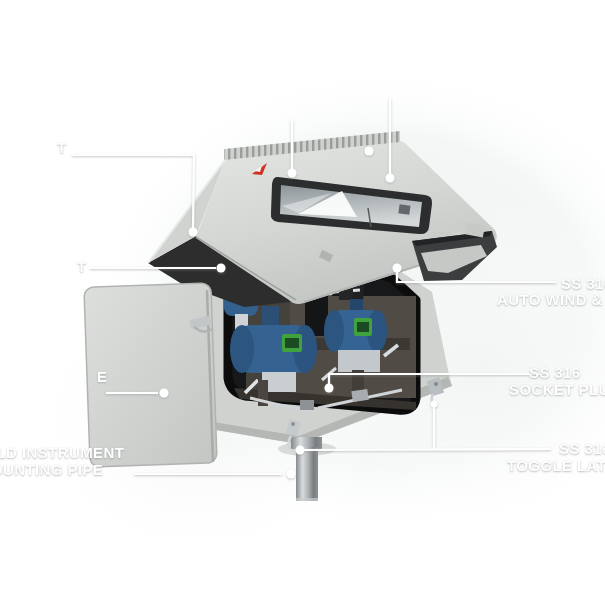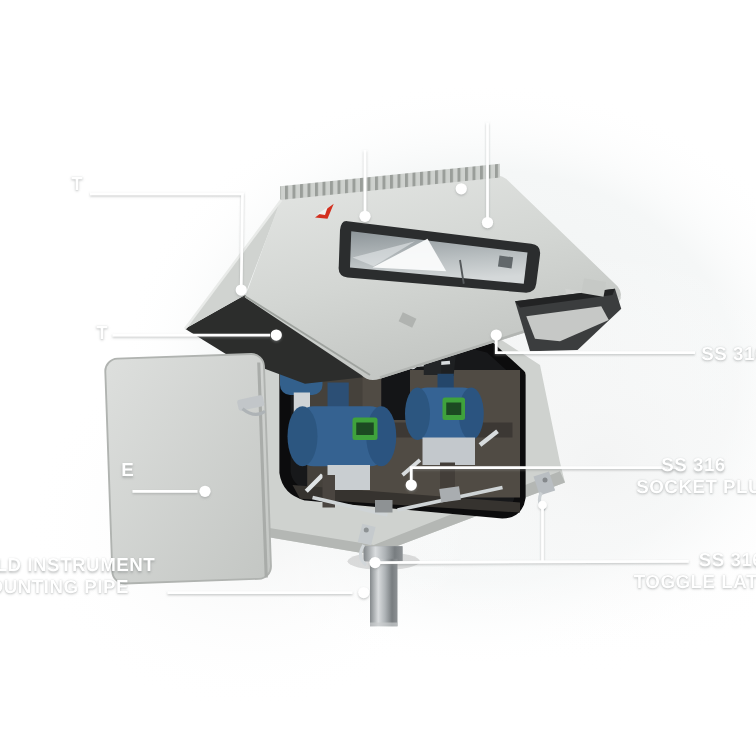--- a/index.html
+++ b/index.html
@@ -222,20 +222,21 @@
 
 
 <span class="co" style="left:57px;top:140px">T</span>
 <span class="co" style="left:77px;top:259px">T</span>
 <span class="co" style="left:97px;top:369px">E</span>
 
 <span class="co" style="left:-28px;top:445px">FIELD INSTRUMENT</span>
 <span class="co" style="left:-22px;top:462px">MOUNTING PIPE</span>
 
 <span class="co" style="left:561px;top:276px">SS 316</span>
+<span class="co" style="left:497px;top:292px">AUTO WIND &amp;</span>
 
 <span class="co" style="left:529px;top:365px">SS 316</span>
 <span class="co" style="left:509px;top:382px">SOCKET PLUG</span>
 
 <span class="co" style="left:559px;top:441px">SS 316</span>
 <span class="co" style="left:507px;top:458px">TOGGLE LATCH</span>
 
 </div>
 
 </body></html>

